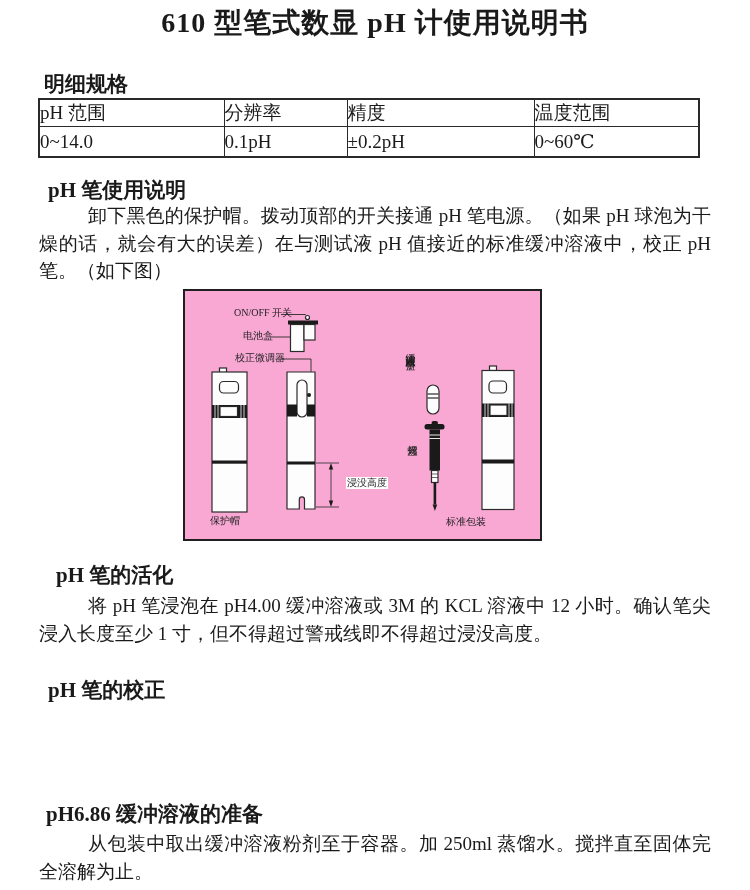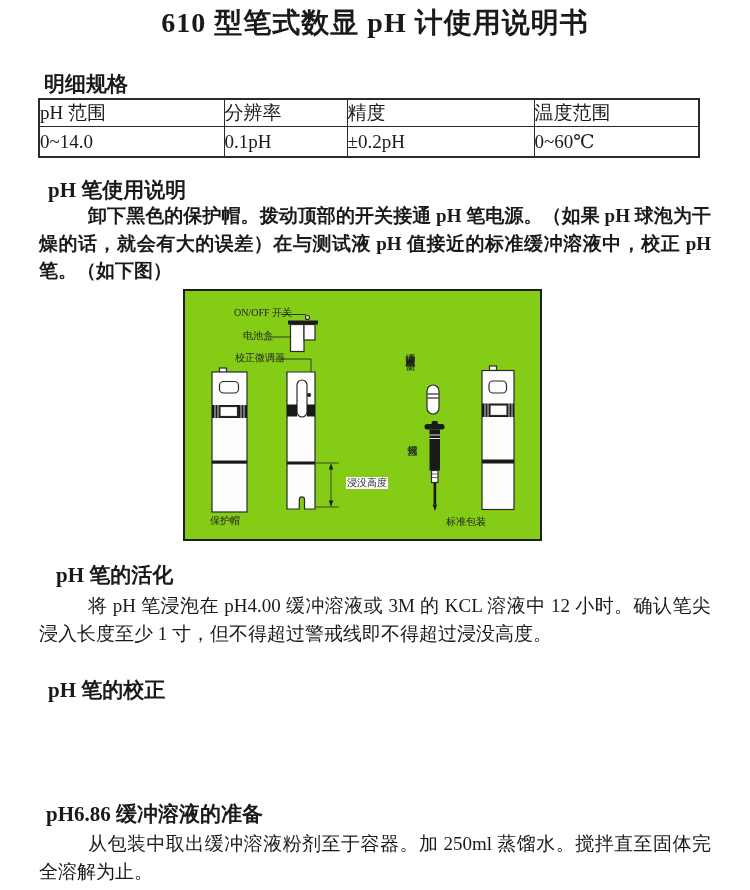--- a/index.html
+++ b/index.html
@@ -27,21 +27,21 @@
   }
   table.spec td{
     border:1.5px solid #2a2a2a;text-align:left;vertical-align:middle;
     font-size:19px;padding:0;
   }
   table.spec tr.hdr td{height:26px;}
   table.spec tr.val td{height:29px;}
   
   .figure{
     position:absolute;left:183px;top:289px;width:355px;height:248px;
-    border:2px solid #1f1f1f;background:#84cc16;
+    border:2px solid #1f1f1f;background:#f9a8d4;
   }
   .figure svg{position:absolute;left:0;top:0;}
   .fig-label{
     position:absolute;font-size:10px;line-height:12px;color:#1f1f1f;
     white-space:nowrap;
   }
   .fig-label.vert{
     writing-mode:vertical-rl;text-orientation:upright;
     white-space:normal;letter-spacing:1px;
   }
@@ -73,21 +73,21 @@
     <tr class="val">
       <td>0~14.0</td>
       <td>0.1pH</td>
       <td>±0.2pH</td>
       <td>0~60℃</td>
     </tr>
   </tbody>
     </table>
 
   <div class="h2" style="top:176px;left:48px;">pH 笔使用说明</div>
-  <div class="para" style="top:202px;font-weight:bold;">卸下黑色的保护帽。拨动顶部的开关接通 pH 笔电源。（如果 pH 球泡为干燥的话，就会有大的误差）在与测试液 pH 值接近的标准缓冲溶液中，校正 pH 笔。（如下图）</div>
+  <div class="para" style="top:202px;">卸下黑色的保护帽。拨动顶部的开关接通 pH 笔电源。（如果 pH 球泡为干燥的话，就会有大的误差）在与测试液 pH 值接近的标准缓冲溶液中，校正 pH 笔。（如下图）</div>
 
   <div class="figure">
     <svg width="355" height="248" viewBox="0 0 355 248">
       <g stroke="#2a2a2a" stroke-width="1.2" fill="none">
 
         <g>
           <rect x="103" y="29.5" width="30" height="4" fill="#1a1a1a" stroke="none"></rect>
           <circle cx="122.5" cy="26.5" r="2" fill="#fdfdfd"></circle>
           <rect x="105.5" y="33.5" width="13.5" height="27" fill="#fdfdfd"></rect>
           <rect x="119" y="33.5" width="11" height="15.5" fill="#fdfdfd"></rect>

